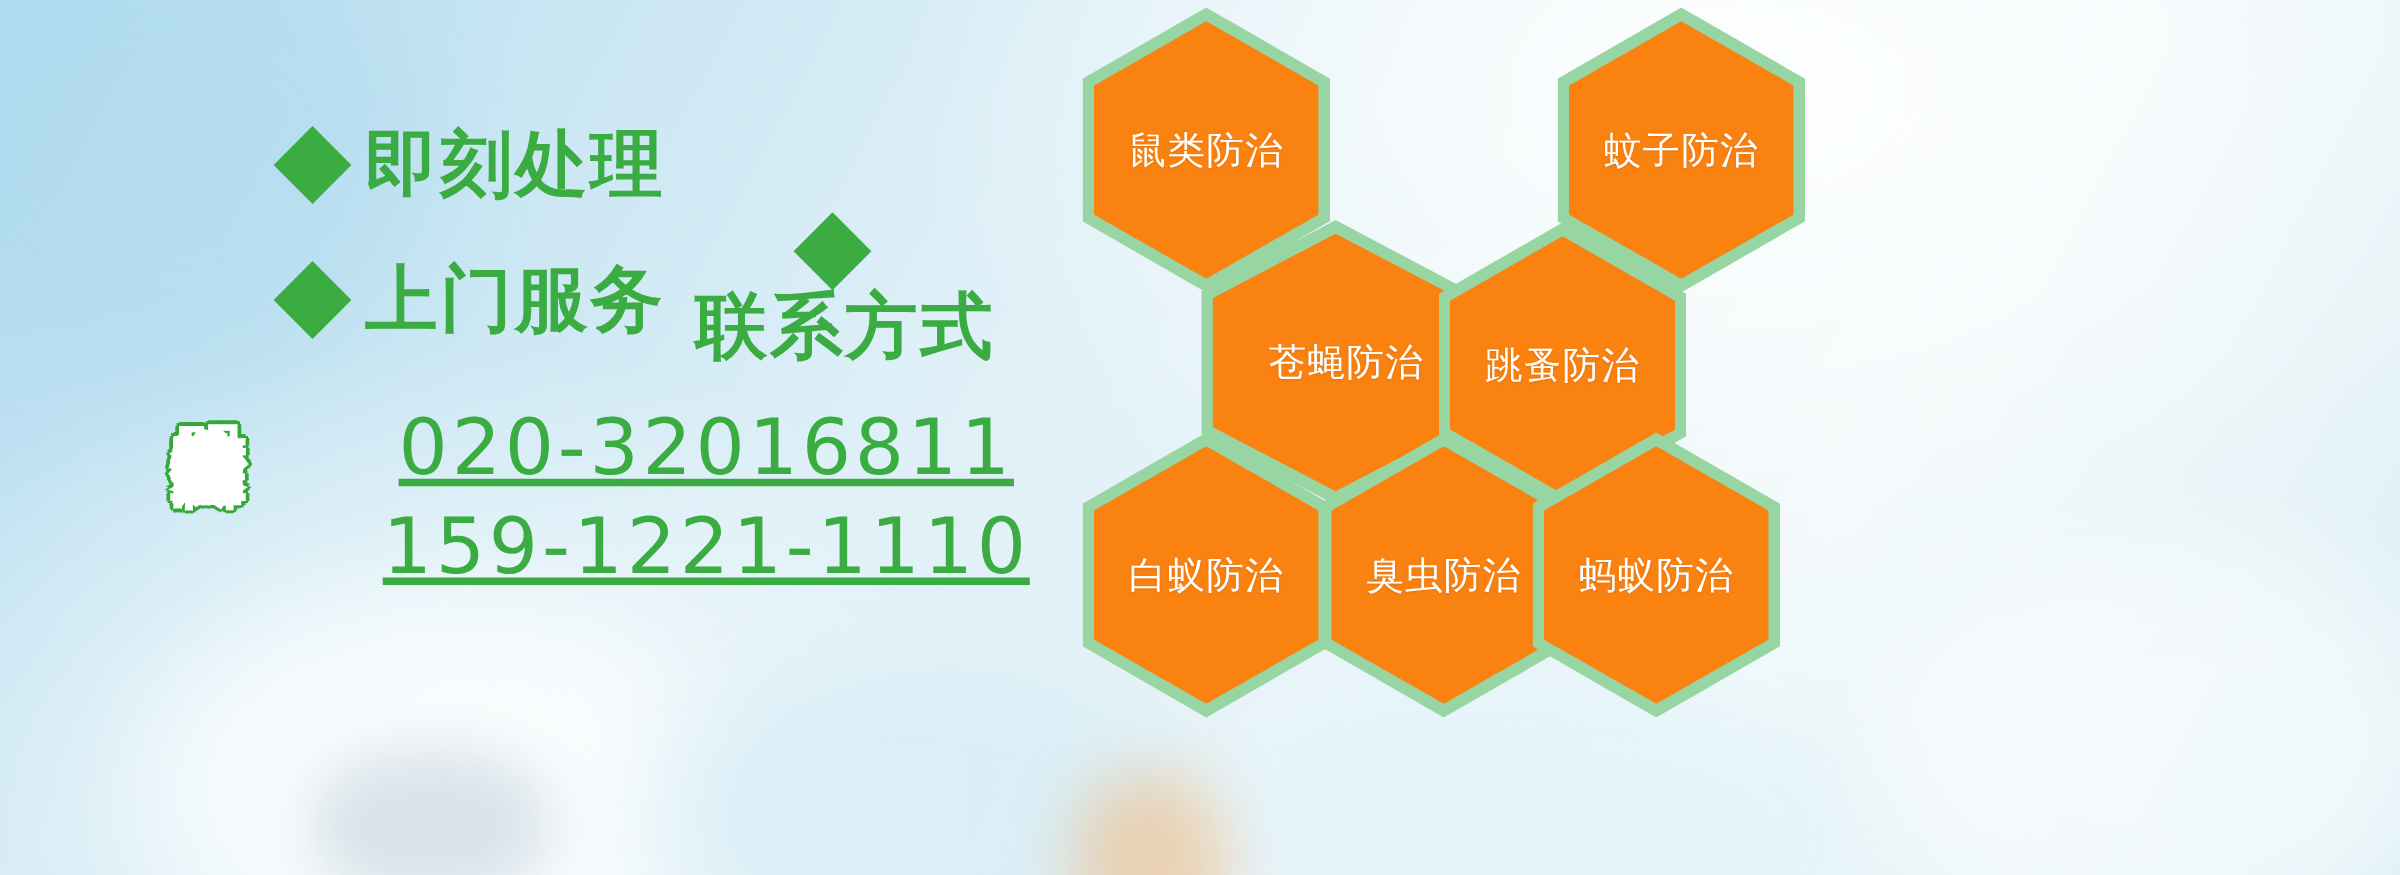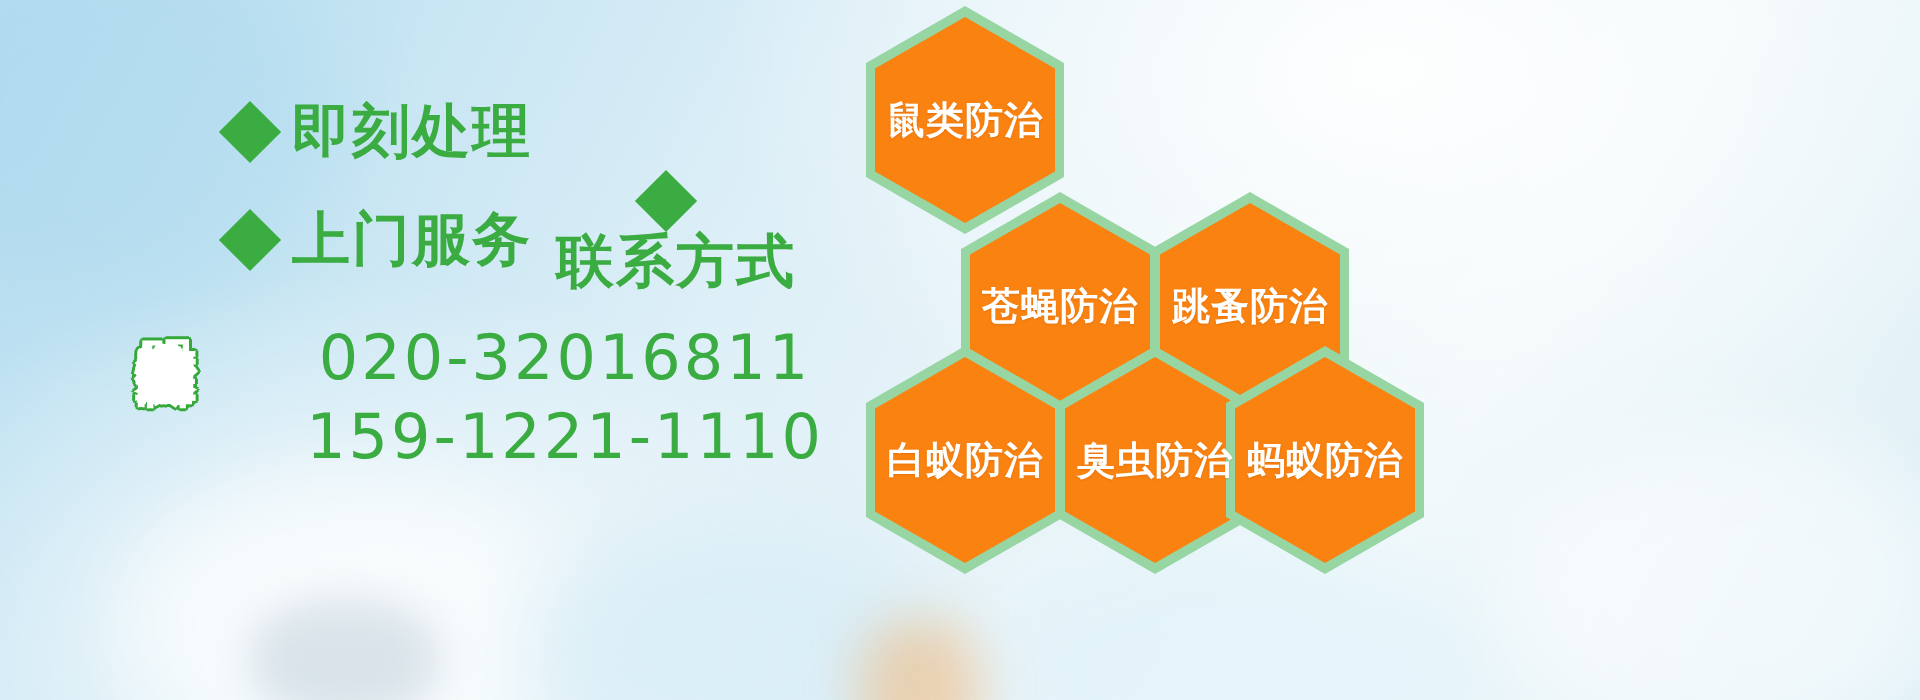--- a/index.html
+++ b/index.html
@@ -132,20 +132,21 @@
     line-height: 1.22;
     color: #3aac41;
   }
   .contact-phone {
     font-size: 62px;
     font-weight: normal;
     letter-spacing: 3px;
     line-height: 1.28;
     color: #3aac41;
     font-family: "DejaVu Sans", "Liberation Sans", sans-serif;
+    text-decoration: underline;
   }
 
   
   #honeycomb {
     position: absolute;
     left: 860px;
     top: 0px;
     width: 640px;
     height: 580px;
   }
@@ -166,22 +167,22 @@
   .hex-inner {
     position: absolute;
     inset: 11px 9px;
     background: #f98210;
     clip-path: polygon(50% 0%, 100% 25%, 100% 75%, 50% 100%, 0% 75%, 0% 25%);
   }
   .hex-label {
     position: relative;
     z-index: 3;
     color: #ffffff;
-    font-size: 38px;
-    font-weight: bold;
+    font-size: 30px;
+    font-weight: normal;
     letter-spacing: 1px;
     white-space: nowrap;
     text-shadow: 0 1px 2px rgba(180,80,0,0.28);
   }
 </style>
 </head>
 <body>
 
 <div id="banner">
 
@@ -224,28 +225,33 @@
 
   <div id="honeycomb">
 
     <div class="hex" style="left:6px;  top:6px;">
       <div class="hex-outer"></div>
       <div class="hex-inner"></div>
       <span class="hex-label">鼠类防治</span>
     </div>
 
 
-
-    <div class="hex" style="left:101px; top:192px;">
+    <div class="hex" style="left:386px; top:6px;">
+      <div class="hex-outer"></div>
+      <div class="hex-inner"></div>
+      <span class="hex-label">蚊子防治</span>
+    </div>
+
+    <div class="hex" style="left:101px; top:176px;padding-left:17px;">
       <div class="hex-outer"></div>
       <div class="hex-inner"></div>
       <span class="hex-label">苍蝇防治</span>
     </div>
 
-    <div class="hex" style="left:291px; top:192px;">
+    <div class="hex" style="left:291px; top:178px;">
       <div class="hex-outer"></div>
       <div class="hex-inner"></div>
       <span class="hex-label">跳蚤防治</span>
     </div>
 
     <div class="hex" style="left:6px;  top:346px;justify-content:center;">
       <div class="hex-outer"></div>
       <div class="hex-inner"></div>
       <span class="hex-label">白蚁防治</span>
     </div>

